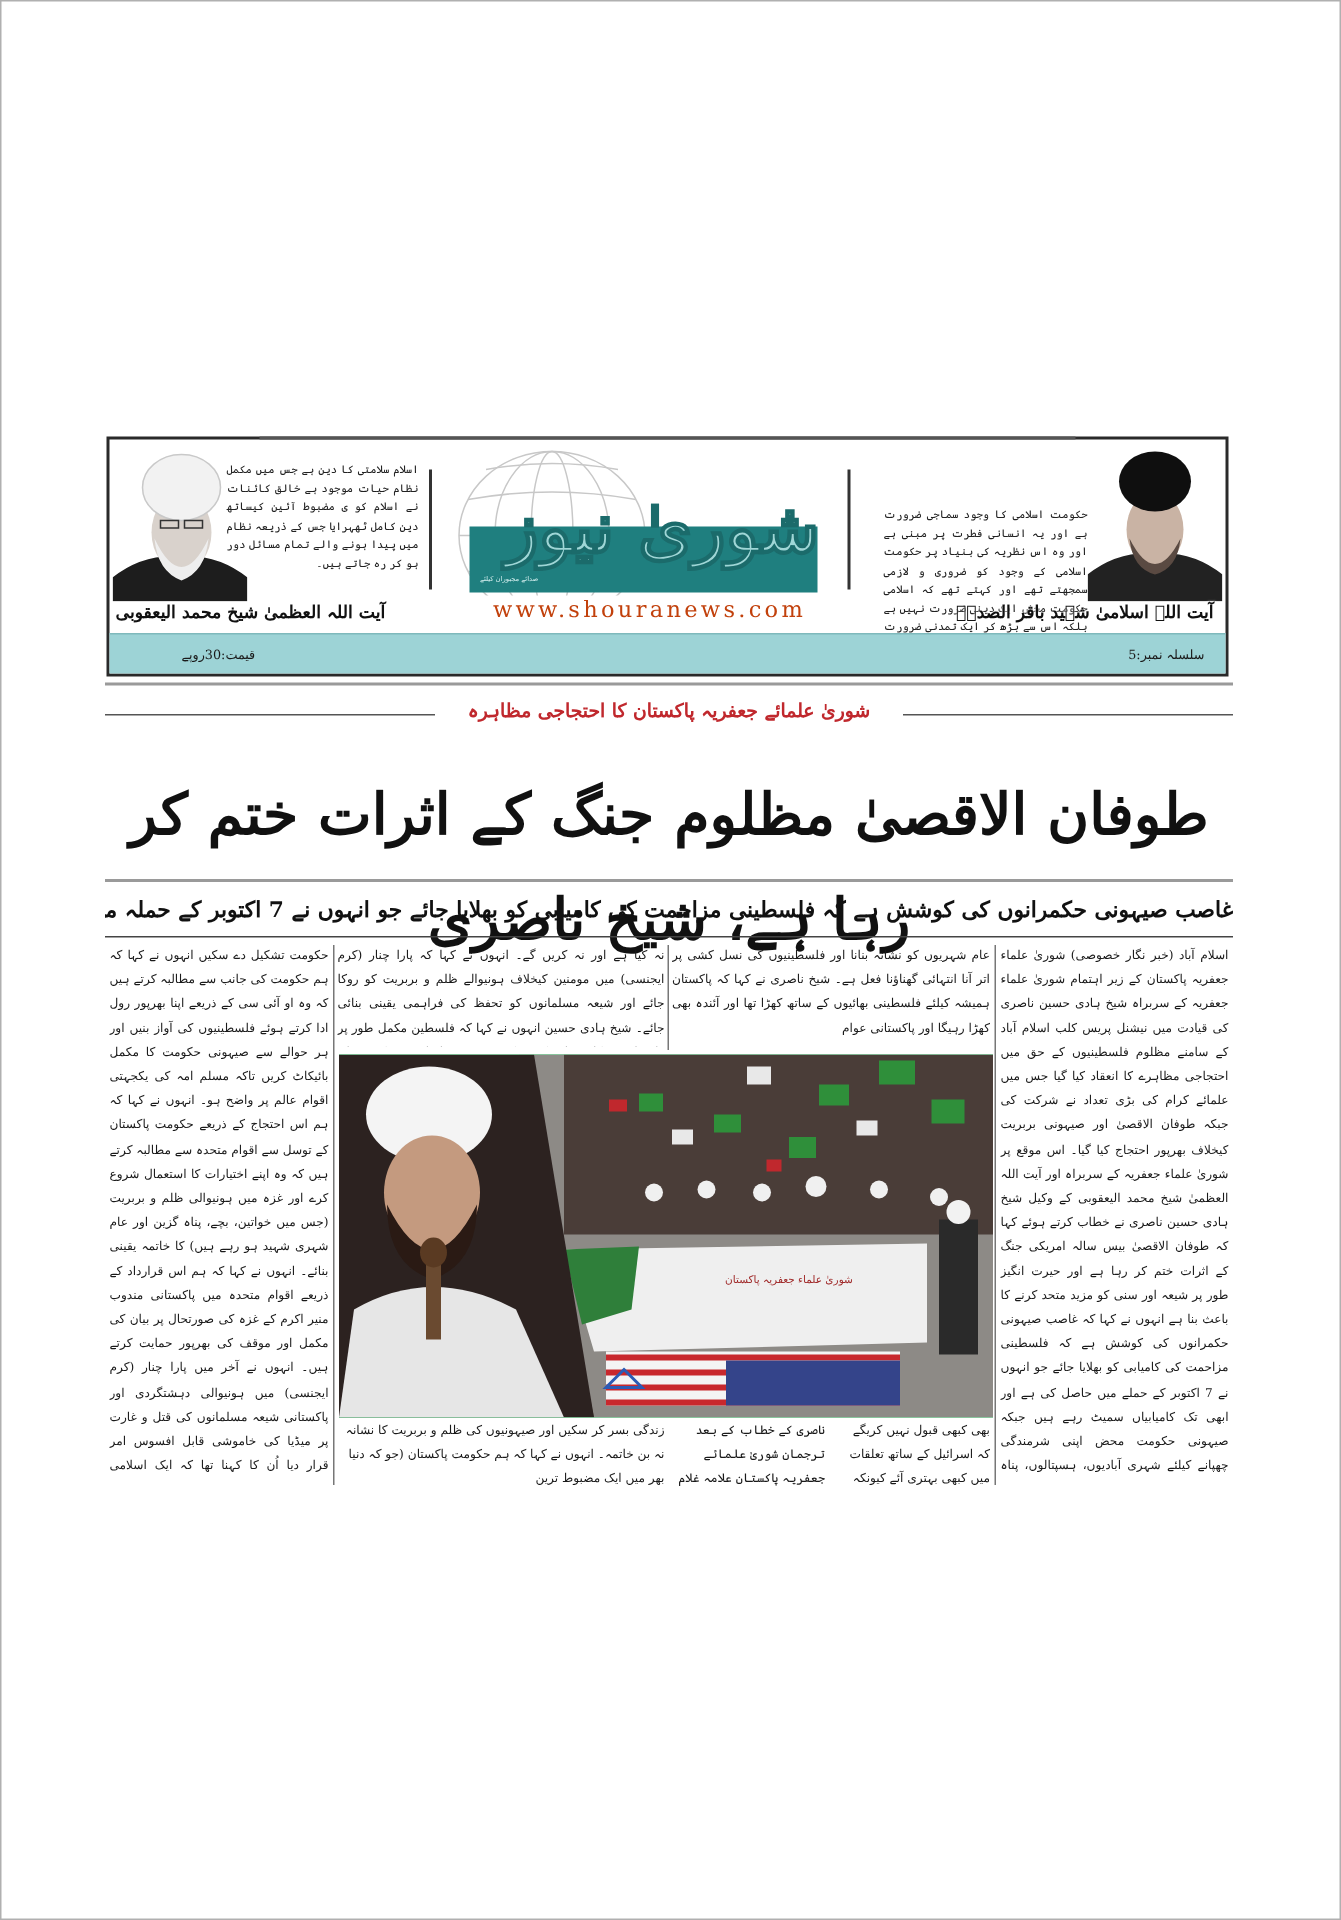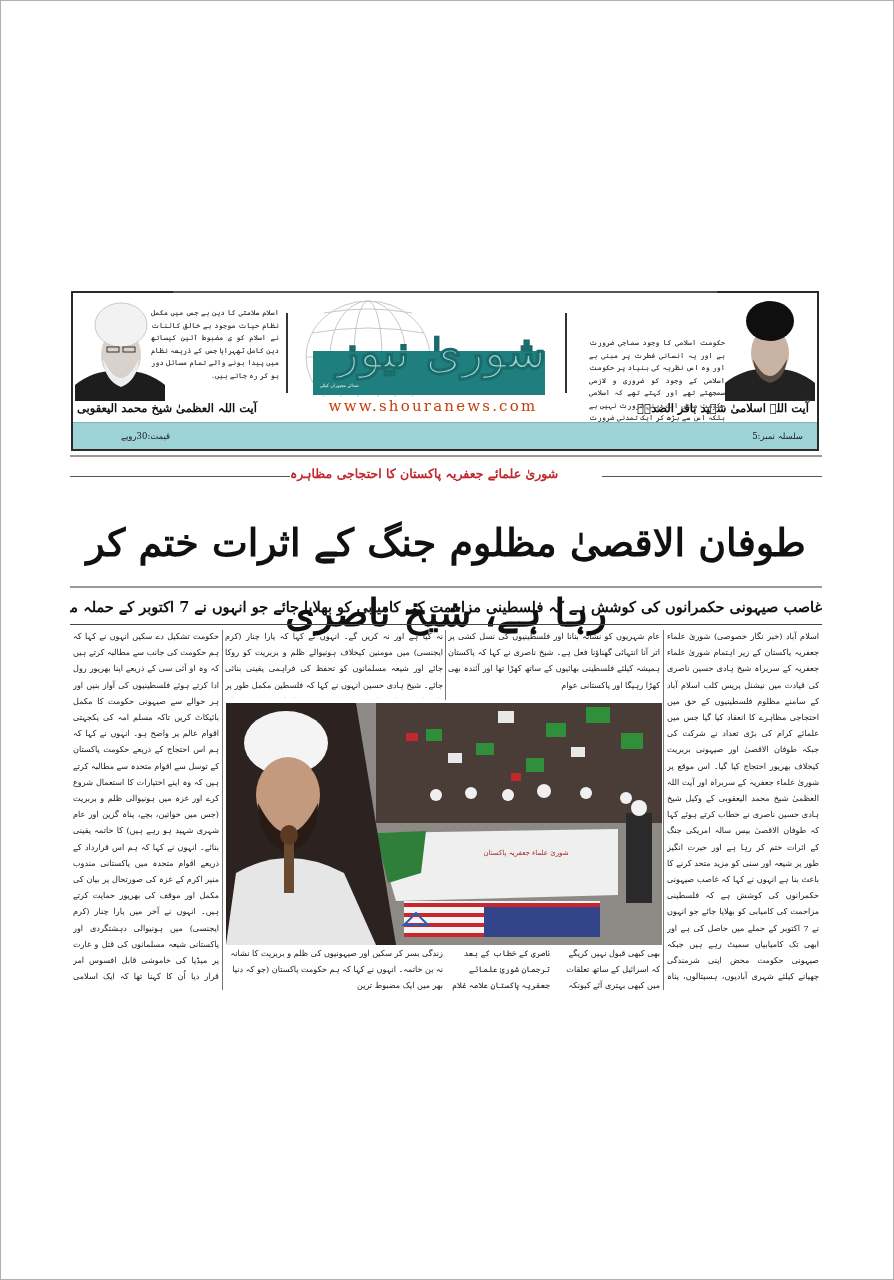--- a/index.html
+++ b/index.html
@@ -79,21 +79,21 @@
   .hr-gray { position: absolute; left: 70px; width: 752px; height: 2px; background: #9a9a9a; }
   .hr-dark { position: absolute; left: 70px; width: 752px; height: 1px; background: #444; }
 
   .kicker-row {
     position: absolute; left: 70px; top: 466px; width: 752px; height: 22px;
   }
   .kicker-line { position: absolute; top: 10px; height: 1px; background: #555; }
   .kicker-line.l { left: 0; width: 220px; }
   .kicker-line.r { right: 0; width: 220px; }
   .kicker {
-    position: absolute; left: 220px; width: 312px; top: 0; text-align: left;
+    position: absolute; left: 220px; width: 312px; top: 0; text-align: center;
     direction: rtl; font-family: "DejaVu Serif", serif; font-size: 12.5px; color: #c0282d;
     font-weight: bold;
   }
 
   .headline {
     position: absolute; left: 70px; top: 508px; width: 752px; height: 70px;
     direction: rtl; text-align: center;
     font-family: "DejaVu Serif", serif; font-weight: bold; font-size: 38px; line-height: 70px;
     color: #111; letter-spacing: -0.5px;
   }

